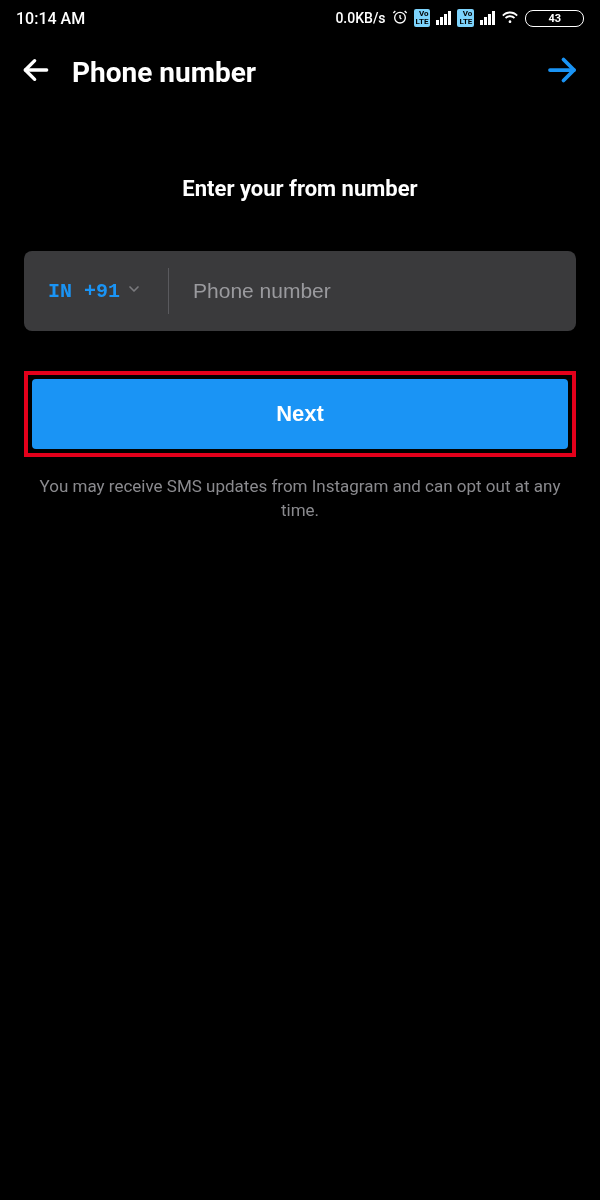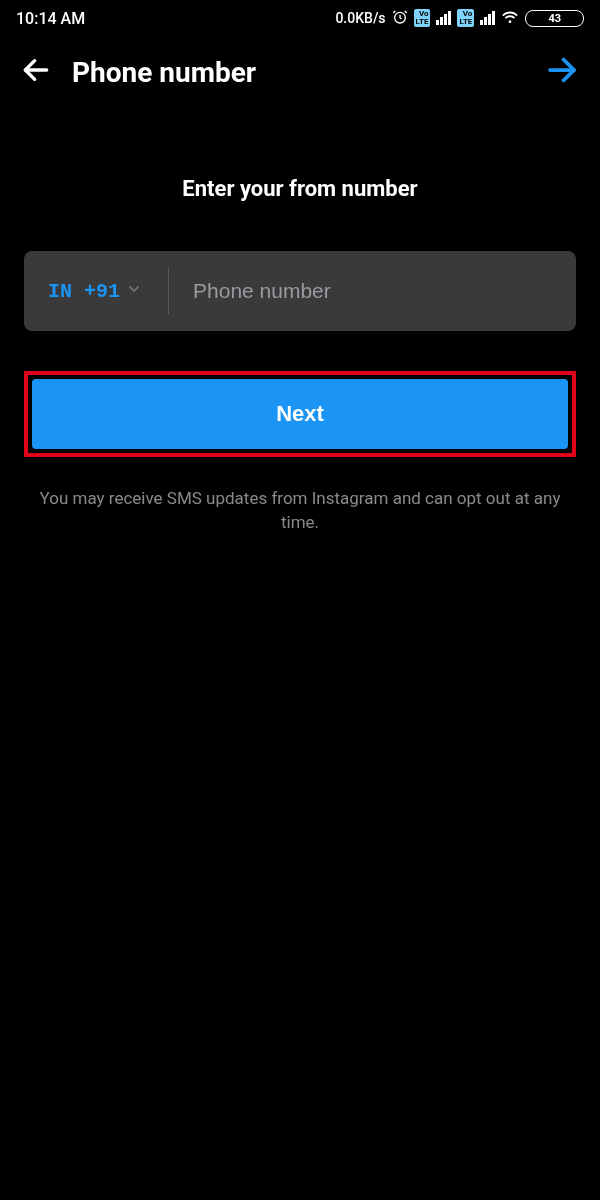--- a/index.html
+++ b/index.html
@@ -146,21 +146,21 @@
       border-radius: 4px;
       height: 70px;
       font-size: 22px;
       font-weight: 600;
       cursor: pointer;
     }
     .disclaimer {
       text-align: center;
       color: #8a8a8e;
       font-size: 17px;
-      margin-top: 30px;
+      margin-top: 18px;
       line-height: 1.4;
       padding: 0 12px;
     }
   </style>
 </head>
 <body>
 
 <div class="status-bar">
   <div>10:14 AM</div>
   <div class="status-right">

